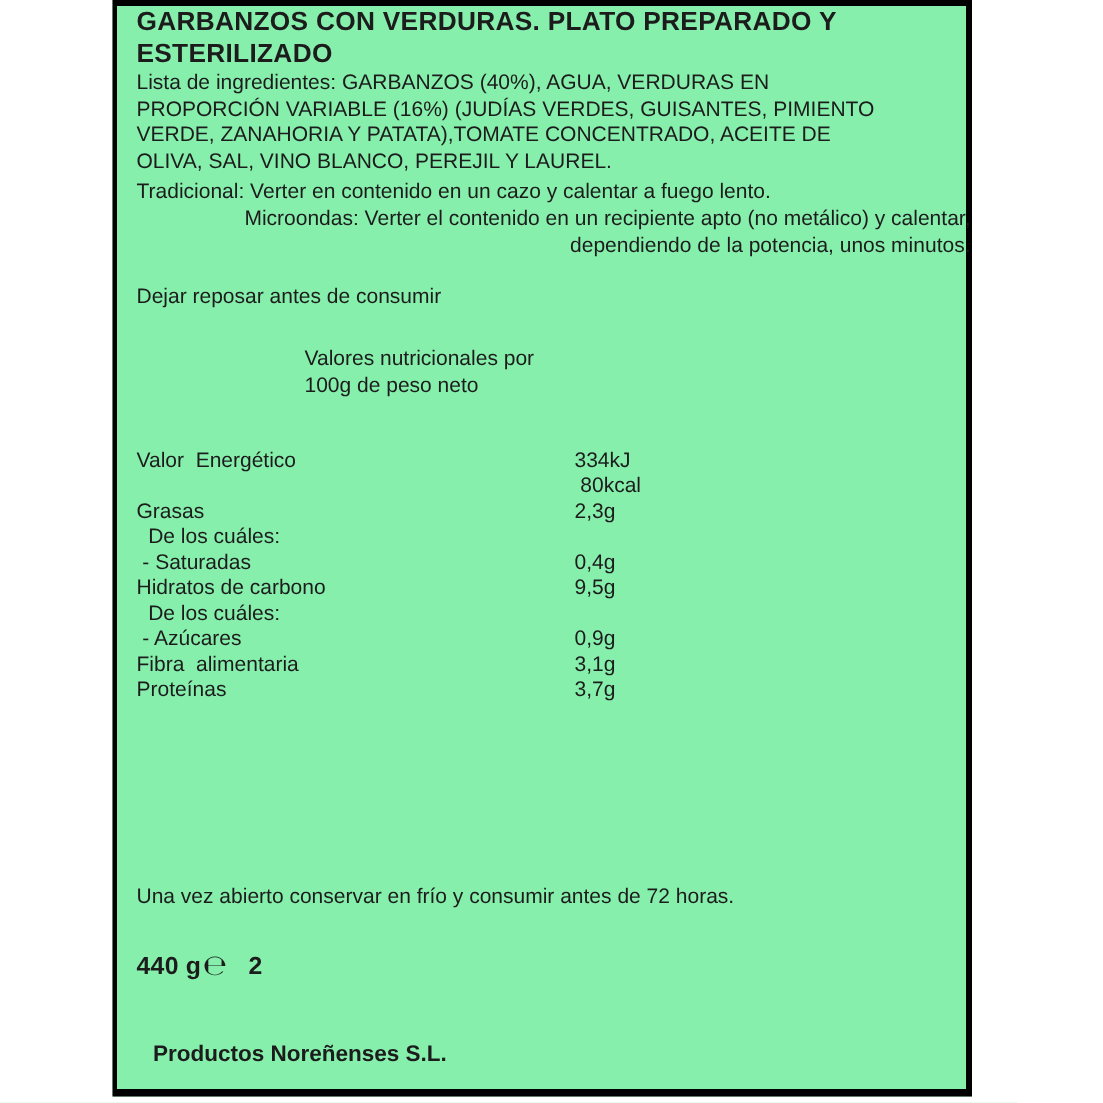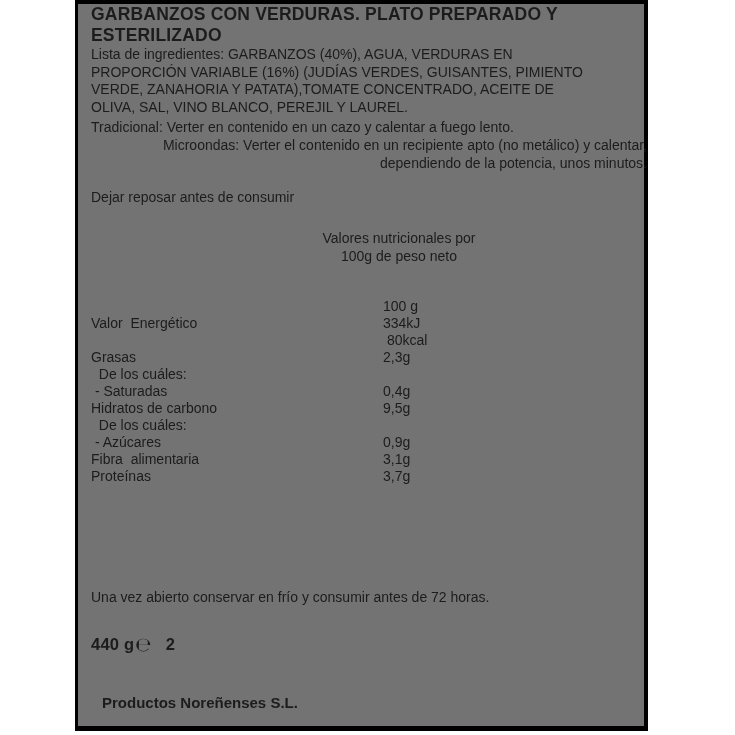--- a/index.html
+++ b/index.html
@@ -19,21 +19,21 @@
   .label-box {
     position: absolute;
     left: 75px;
     top: 0;
     width: 573px;
     height: 731px;
     border-style: solid;
     border-color: #000000;
     border-width: 4px 4px 5px 3px;
     box-sizing: border-box;
-    background: #737373;
+    background: #86efac;
   }
   .blk { position: absolute; }
   .title {
     left: 13px;
     top: 0px;
     width: 552px;
     font-size: 17.5px;
     line-height: 21px;
     font-weight: bold;
     letter-spacing: 0.2px;
@@ -62,24 +62,23 @@
     white-space: pre-line;
     text-align: right;
   }
   .rest-note {
     left: 13px;
     top: 185px;
     width: 556px;
     font-size: 14px;
   }
   .nutri-header {
-    left: 141px;
+    left: 125px;
     top: 226px;
     width: 360px;
-    text-align: center;
     font-size: 14px;
     line-height: 17.5px;
   }
   .nutri-table {
     left: 13px;
     top: 294px;
     width: 556px;
     font-size: 14px;
   }
   .nrow {
@@ -150,24 +149,20 @@
 
     <div class="blk rest-note">Dejar reposar antes de consumir</div>
 
     <div class="blk nutri-header">
       <div>Valores nutricionales por</div>
       <div>100g de peso neto</div>
     </div>
 
     <div class="blk nutri-table">
       <div class="nrow">
-        <span class="nlabel"></span>
-        <span class="nvalue">100 g</span>
-      </div>
-      <div class="nrow">
         <span class="nlabel">Valor  Energético</span>
         <span class="nvalue">334kJ</span>
       </div>
       <div class="nrow">
         <span class="nlabel"></span>
         <span class="nvalue"> 80kcal</span>
       </div>
       <div class="nrow">
         <span class="nlabel">Grasas</span>
         <span class="nvalue">2,3g</span>

